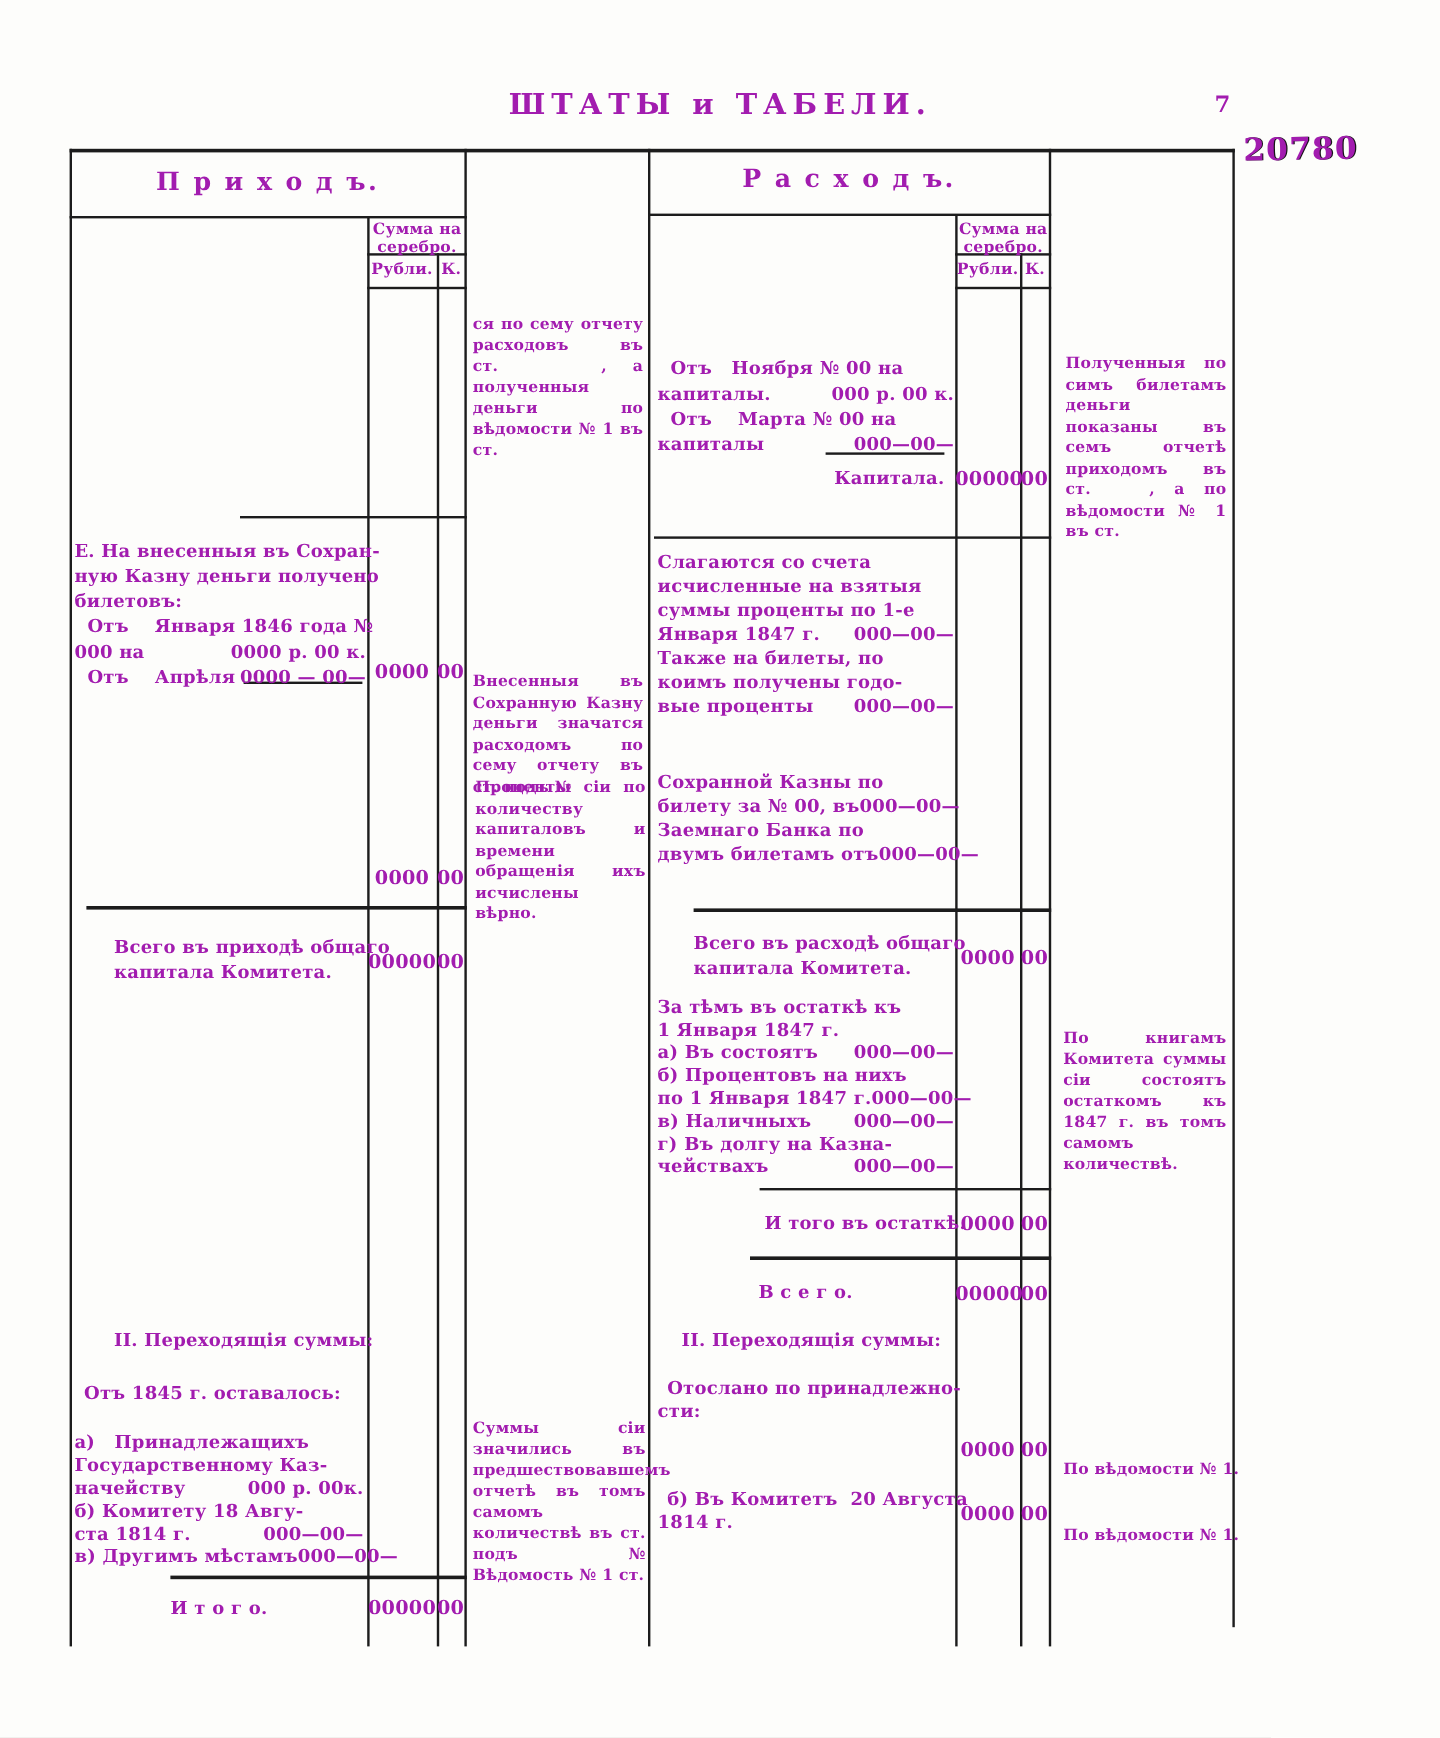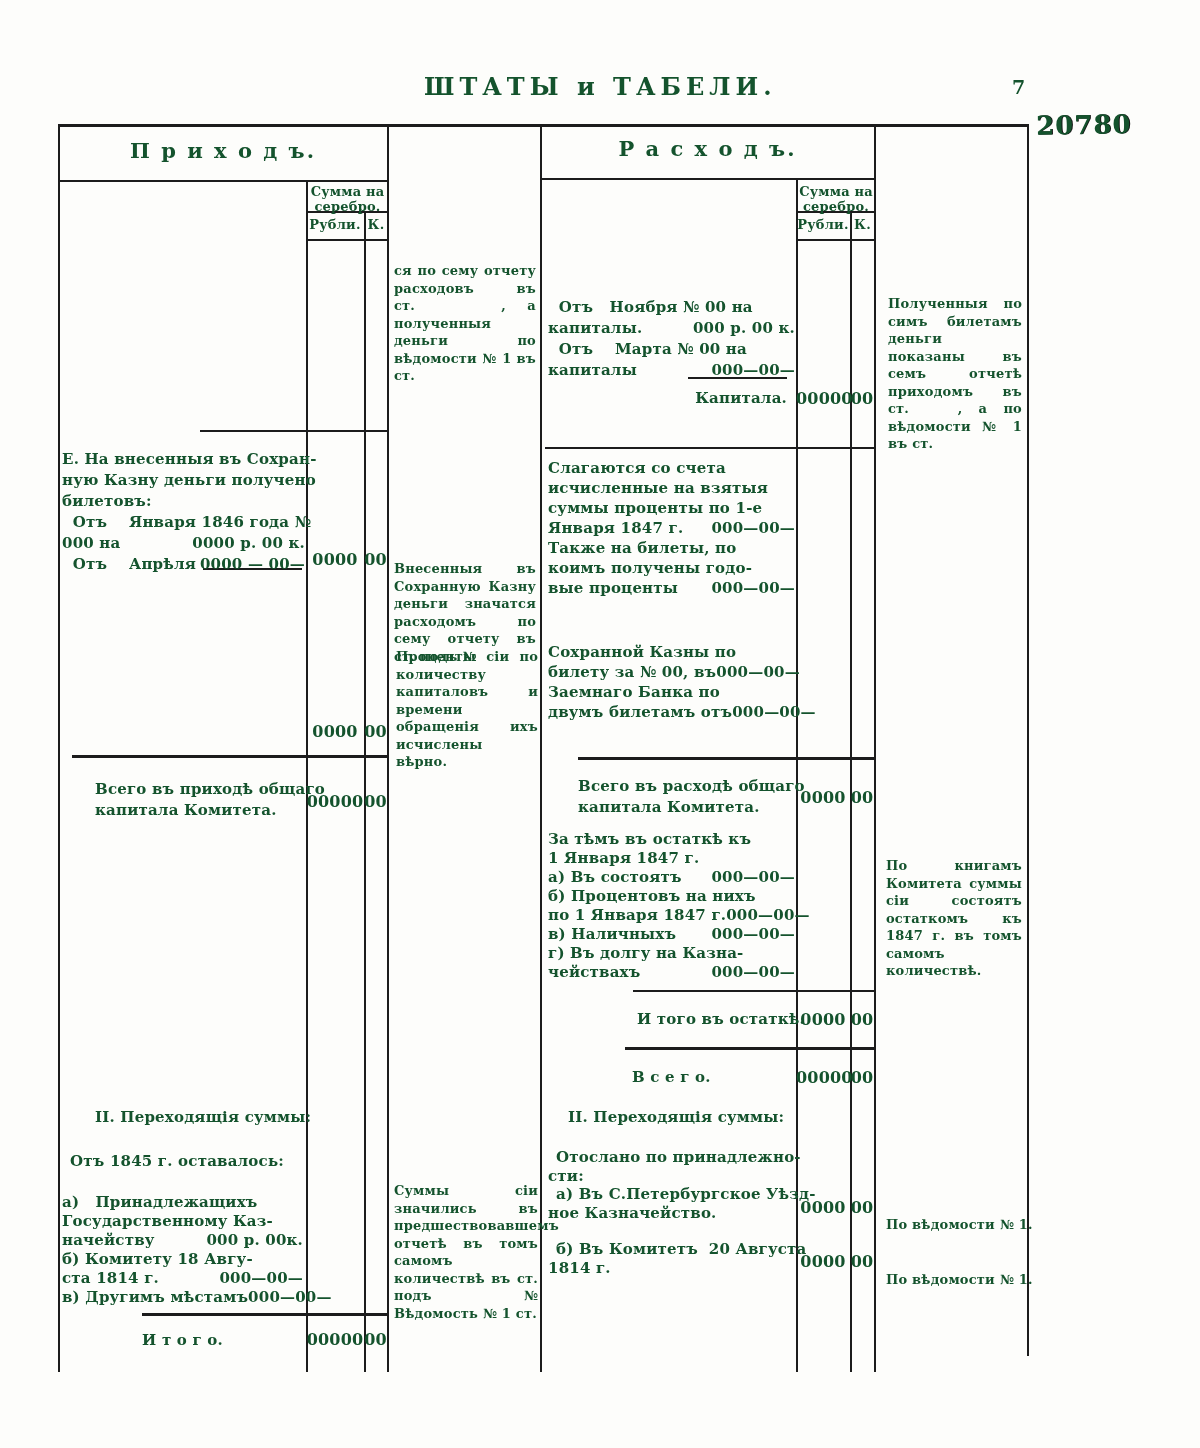--- a/index.html
+++ b/index.html
@@ -1,18 +1,18 @@
 <!DOCTYPE html>
 <html><head>
 <meta charset="utf-8">
 <style>
   html,body { margin:0; padding:0; background:#e8e8e4; }
   .page {
     position:relative; width:1200px; height:1448px; margin:0 auto;
-    background:#fdfdfb; color:#14532d; overflow:hidden;
+    background:#fdfdfb; color:#a21caf; overflow:hidden;
     font-family:"DejaVu Serif", serif; font-weight:700; letter-spacing:0.2px;
   }
   .vl { position:absolute; width:2px; background:#1c1c1c; }
   .hl { position:absolute; height:2px; background:#1c1c1c; }
   .thick { height:3px; }
   .blk { position:absolute; }
   .ln { white-space:pre; font-size:15px; }
   .flex { display:flex; justify-content:space-between;align-items:flex-end; }
   .flex span { white-space:pre; }
   .sect-title { position:absolute; text-align:center; font-size:21px; letter-spacing:2px; white-space:pre; }
@@ -179,24 +179,20 @@
   <div class="amt" style="left:796px; top:1068px; width:54px;">00000</div>
   <div class="amt" style="left:850px; top:1068px; width:24px;">00</div>
 
   <div class="blk" style="left:568px; top:1108px; width:247px;">
     <div class="ln">II. Переходящія суммы:</div>
   </div>
   <div class="blk" style="left:548px; top:1148px; width:247px; line-height:19px;">
     <div class="ln" style="padding-left:8px;">Отослано по принадлежно-</div>
     <div class="ln">сти:</div>
   </div>
-  <div class="blk" style="left:548px; top:1185px; width:247px; line-height:19px;">
-    <div class="ln" style="padding-left:8px;">а) Въ С.Петербургское Уѣзд-</div>
-    <div class="ln">ное Казначейство.</div>
-  </div>
   <div class="amt" style="left:796px; top:1198px; width:54px;">0000</div>
   <div class="amt" style="left:850px; top:1198px; width:24px;">00</div>
 
   <div class="blk" style="left:548px; top:1240px; width:247px; line-height:19px;">
     <div class="ln" style="padding-left:8px;">б) Въ Комитетъ  20 Августа</div>
     <div class="ln">1814 г.</div>
   </div>
   <div class="amt" style="left:796px; top:1252px; width:54px;">0000</div>
   <div class="amt" style="left:850px; top:1252px; width:24px;">00</div>
 

